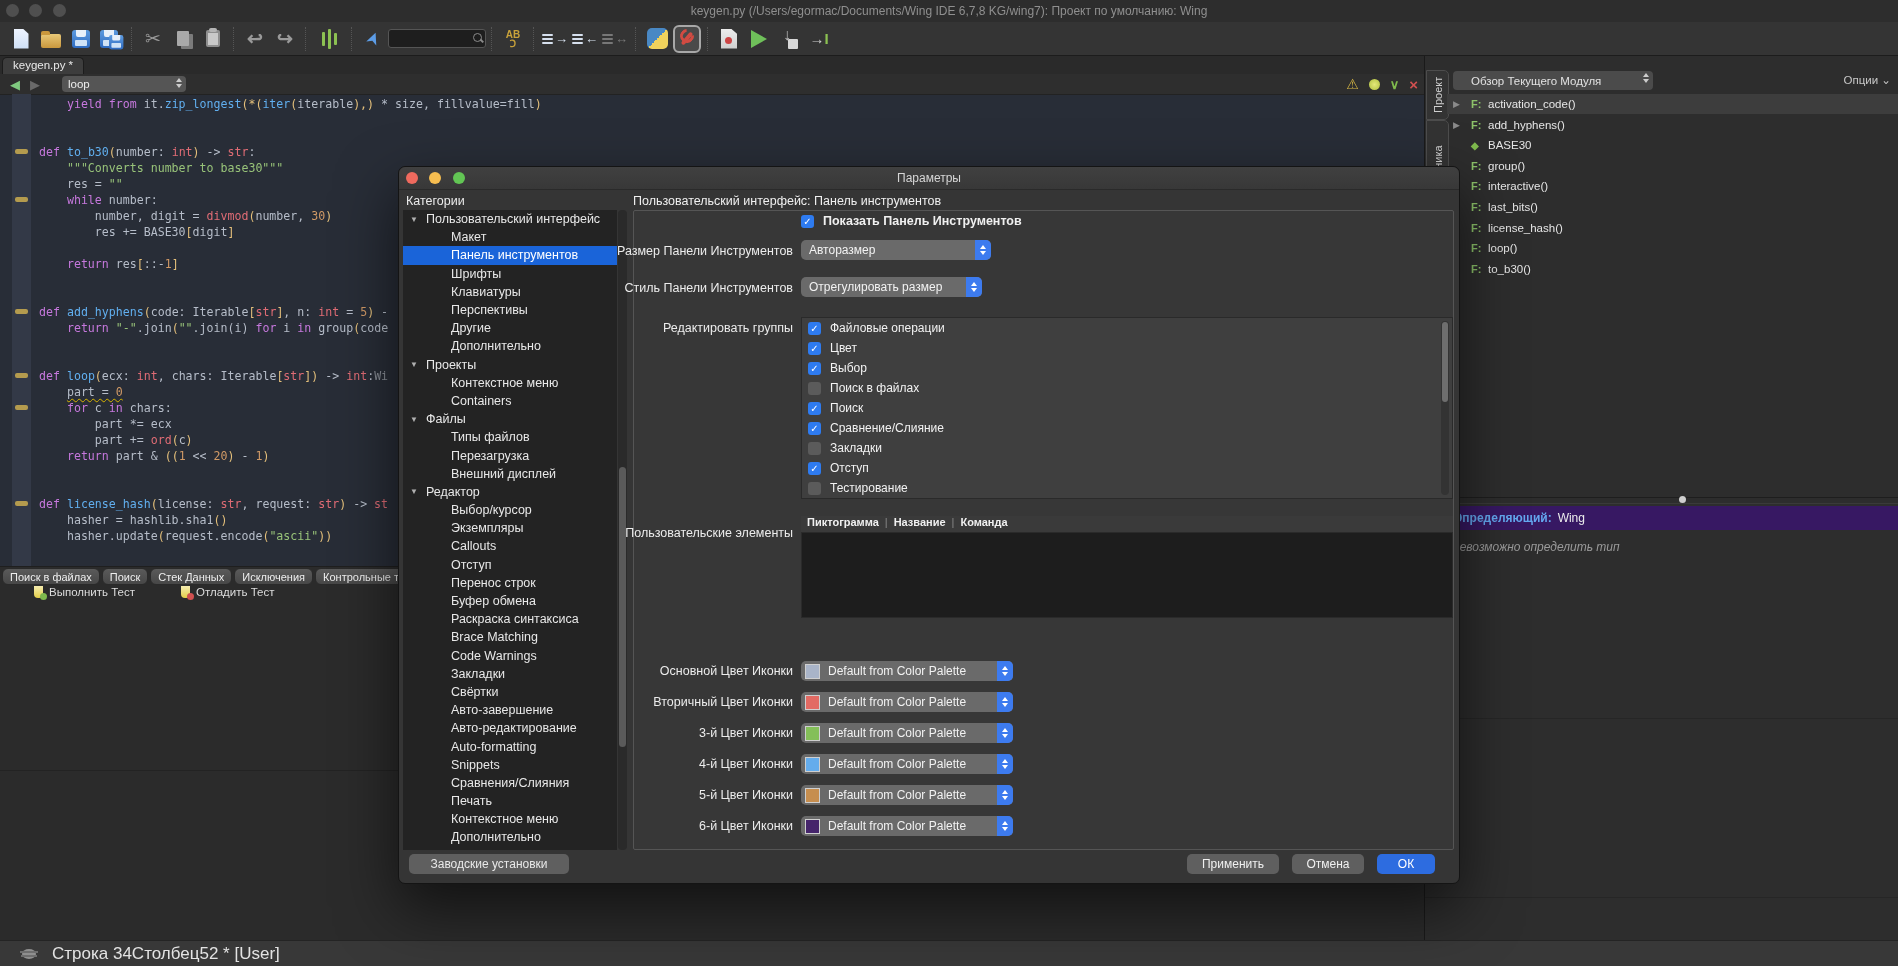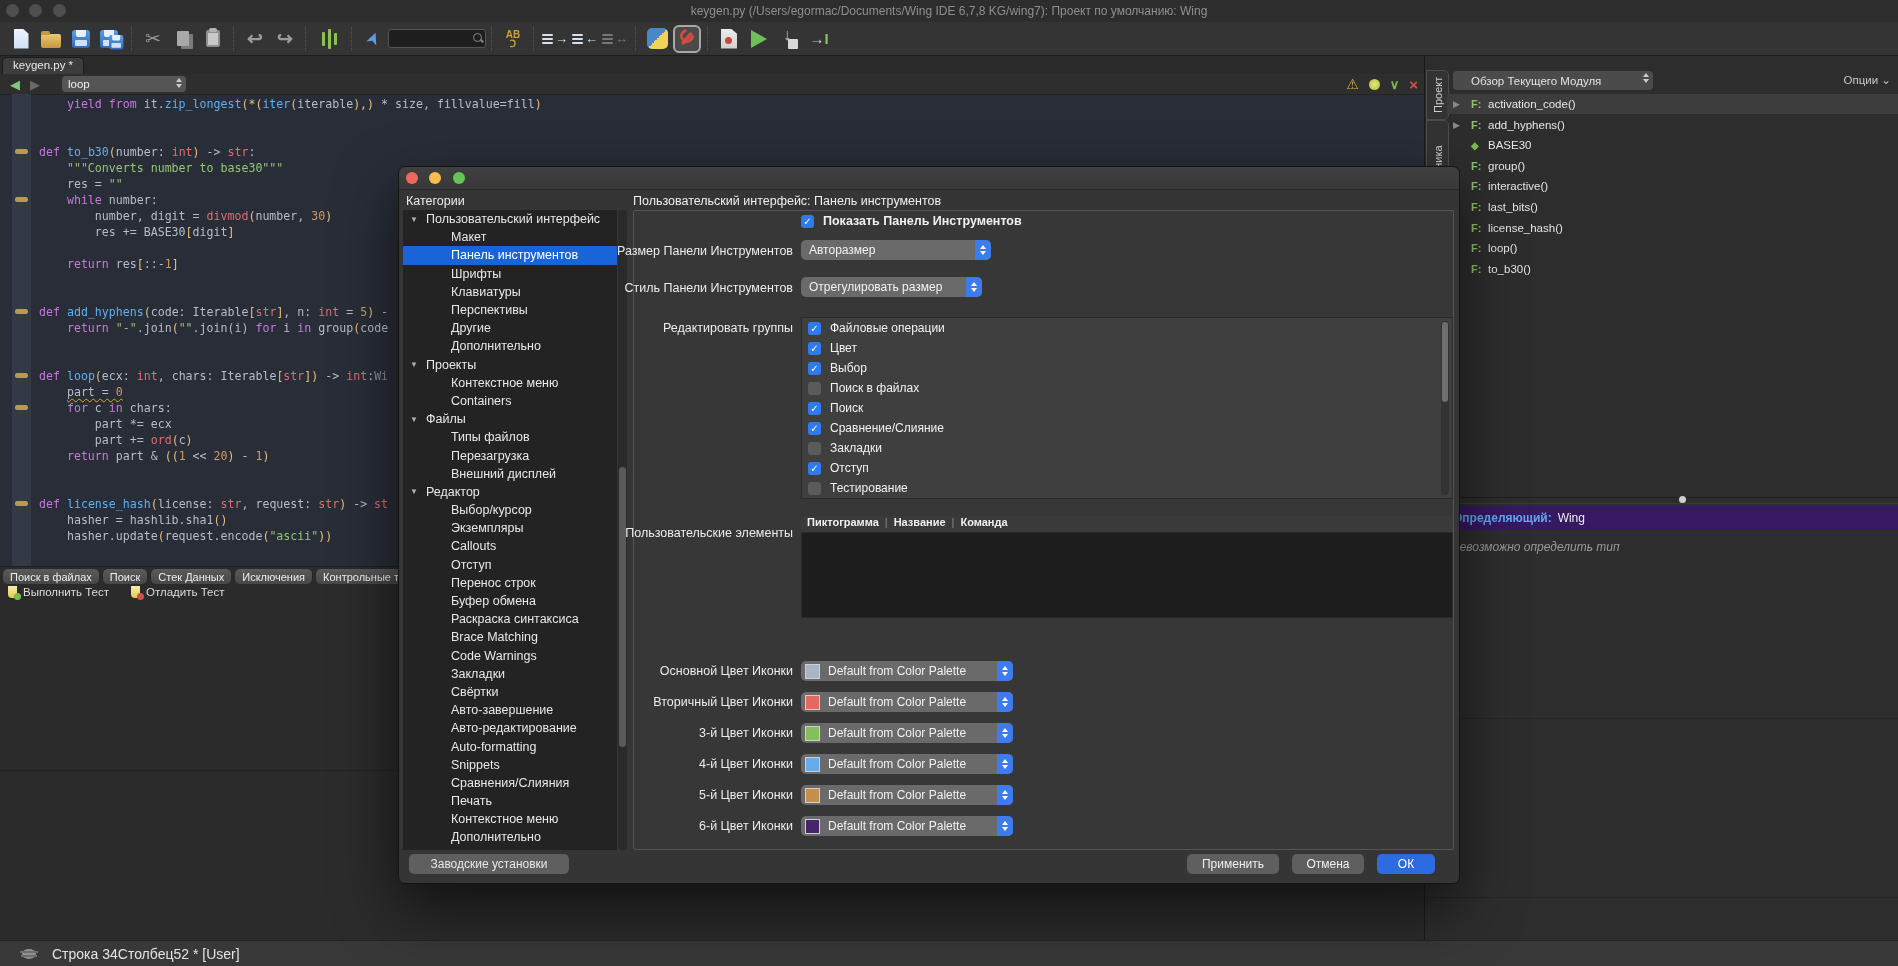--- a/index.html
+++ b/index.html
@@ -74,21 +74,21 @@
   .ck{color:#c678dd;} .cf{color:#61afef;} .ct{color:#e06c75;} .cs{color:#98c379;}
   .cn{color:#d19a66;} .cp{color:#e5c07b;} .cd{color:#b6bdc9;} .cg{color:#8a8f98;}
   .cw{color:#b6bdc9;text-decoration:underline wavy #d6b300 1px;text-underline-offset:2px;}
   .cwn{color:#d19a66;text-decoration:underline wavy #d6b300 1px;text-underline-offset:2px;}
 
   
   #bottompanel{left:0;top:566px;width:1424px;height:374px;background:#2b2b2b;border-top:1px solid #1f1f1f;}
   #btabs{left:2px;top:1px;display:flex;gap:2px;}
   .btab{height:15px;background:linear-gradient(#5a5a5a,#474747);border:1px solid #2a2a2a;border-radius:6px;
         font-size:11px;color:#eee;padding:0 7px;display:flex;align-items:center;}
-  #testrow{left:8px;top:19px;display:flex;gap:22px;font-size:11.5px;color:#dcdcdc;}
+  #testrow{left:34px;top:19px;display:flex;gap:46px;font-size:11.5px;color:#dcdcdc;}
   .flask{display:inline-block;width:9px;height:12px;background:linear-gradient(#f5ecb0,#e4cf48);border-radius:0 0 4px 4px;position:relative;margin-right:6px;}
   .flask i{position:absolute;right:-4px;bottom:-2px;width:7px;height:7px;border-radius:50%;}
   .flask i.green{background:#7fba4d;} .flask i.red{background:#d05050;}
   #leftdivider{left:0;top:770px;width:1424px;height:1px;background:#232323;}
 
   
   #sidebar{left:1424px;top:56px;width:474px;height:884px;background:#2d2d2d;border-left:1px solid #1a1a1a;}
   .vtab{position:absolute;left:1px;width:21px;background:#333;border:1px solid #4d4d4d;border-radius:5px 0 0 5px;
         color:#cfcfcf;font-size:11px;writing-mode:vertical-rl;transform:rotate(180deg);
         display:flex;align-items:center;justify-content:center;}
@@ -108,21 +108,21 @@
   #sb-def span{color:#ececec;}
   #sb-note{position:absolute;left:26px;top:484px;font-size:12px;font-style:italic;color:#9a9a9a;}
   .sb-div{position:absolute;left:0;width:474px;height:1px;background:#262626;}
 
   
   #statusbar{left:0;top:940px;width:1898px;height:26px;background:#383838;border-top:1px solid #242424;
              display:flex;align-items:center;}
   #bug{width:14px;height:10px;background:#8f8f8f;border-radius:50%;margin-left:22px;position:relative;}
   #bug:before{content:"";position:absolute;left:-2px;top:2px;width:18px;height:1.5px;background:#6e6e6e;}
   #bug:after{content:"";position:absolute;left:-1px;top:6px;width:16px;height:1.5px;background:#6e6e6e;}
-  #status-text{margin-left:16px;font-size:14px;color:#e3e3e3;}
+  #status-text{margin-left:16px;font-size:17px;color:#e3e3e3;}
 
   
   #dialog{left:398px;top:166px;width:1060px;height:716px;background:#353535;border:1px solid #141414;
           border-radius:7px;box-shadow:0 24px 60px rgba(0,0,0,.6);}
   #dlg-title{left:0;top:0;width:100%;height:22px;background:linear-gradient(#404040,#383838);
              border-bottom:1px solid #2a2a2a;border-radius:7px 7px 0 0;}
   #dlg-title .tl{margin-top:4.5px;margin-left:7px;width:12px;height:12px;}
   .tl.red{background:#ef6a5e;} .tl.yellow{background:#f6bd50;} .tl.green{background:#62c554;}
   #dlg-title-text{width:100%;text-align:center;top:4px;font-size:12px;color:#d6d6d6;}
   #cat-label{left:7px;top:27px;font-size:12.5px;color:#ececec;}
@@ -407,20 +407,21 @@
 <div class="abs" id="statusbar">
   <span id="bug"></span>
   <span id="status-text">Строка 34Столбец52 * [User]</span>
 </div>
 
 <div class="abs" id="dialog">
   <div class="abs" id="dlg-title">
     <span class="tl red"></span>
     <span class="tl yellow"></span>
     <span class="tl green"></span>
+    <div class="abs" id="dlg-title-text">Параметры</div>
   </div>
   <div class="abs" id="cat-label">Категории</div>
   <div class="abs" id="tree">
       <div class="trow">
         <span class="tri">▼</span>
         <span>Пользовательский интерфейс</span>
       </div>
       <div class="trow l1">
         <span>Макет</span>
       </div>

